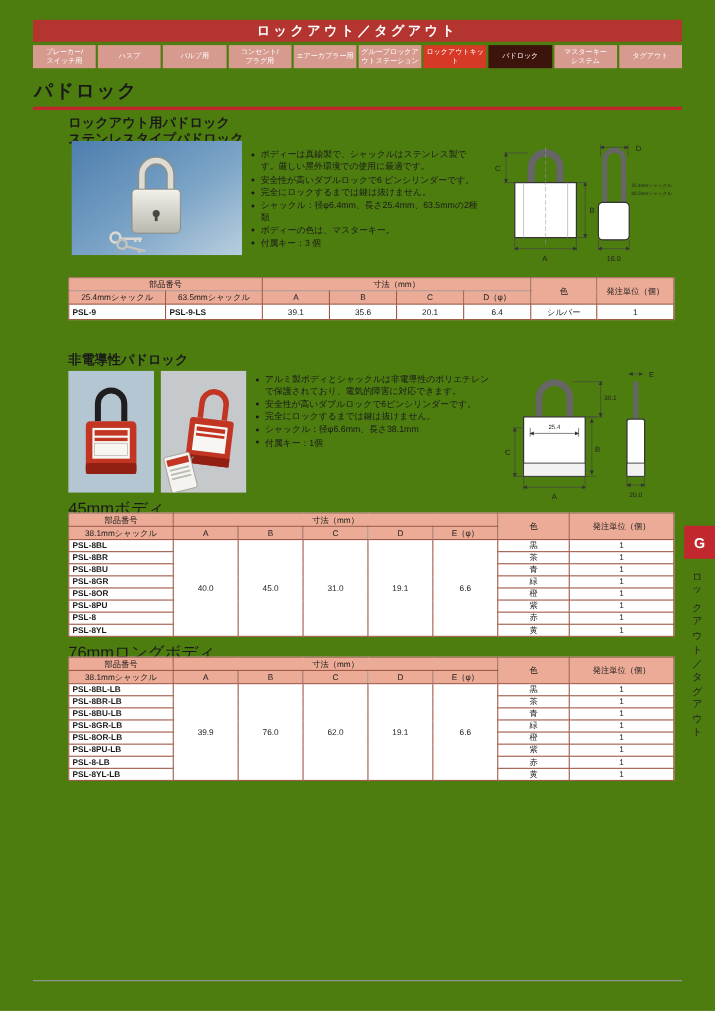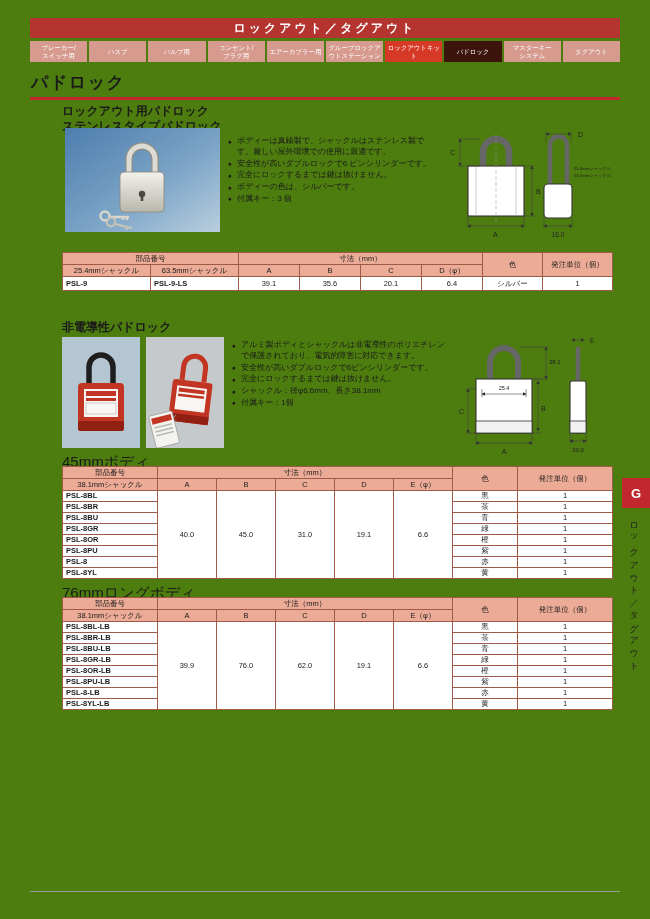--- a/index.html
+++ b/index.html
@@ -145,21 +145,22 @@
         <circle cx="46" cy="94" r="4.2"></circle>
         <path d="M50 95 H68 M63 95 v3"></path>
       </g>
     </svg>
   </div>
 
   <ul class="bullets bullets1">
     <li><span class="blt">●</span><span>ボディーは真鍮製で、シャックルはステンレス製です。厳しい屋外環境での使用に最適です。</span></li>
     <li><span class="blt">●</span><span>安全性が高いダブルロックで6 ピンシリンダーです。</span></li>
     <li><span class="blt">●</span><span>完全にロックするまでは鍵は抜けません。</span></li>
-    <li><span class="blt">●</span><span>ボディーの色は、シルバーです。</span></li>
+    <li><span class="blt">●</span><span>シャックル：径φ6.4mm、長さ25.4mm、63.5mmの2種類</span></li>
+    <li><span class="blt">●</span><span>ボディーの色は、マスターキー。</span></li>
     <li><span class="blt">●</span><span>付属キー：3 個</span></li>
   </ul>
 
   <div class="diagram diagram1">
     <svg viewBox="0 0 175 118">
       <defs>
         <marker id="ar1" markerWidth="7" markerHeight="7" refX="5.5" refY="3" orient="auto-start-reverse" viewBox="0 0 7 6">
           <path d="M0 0 L6.5 3 L0 6 z" fill="#333"></path>
         </marker>
       </defs>

